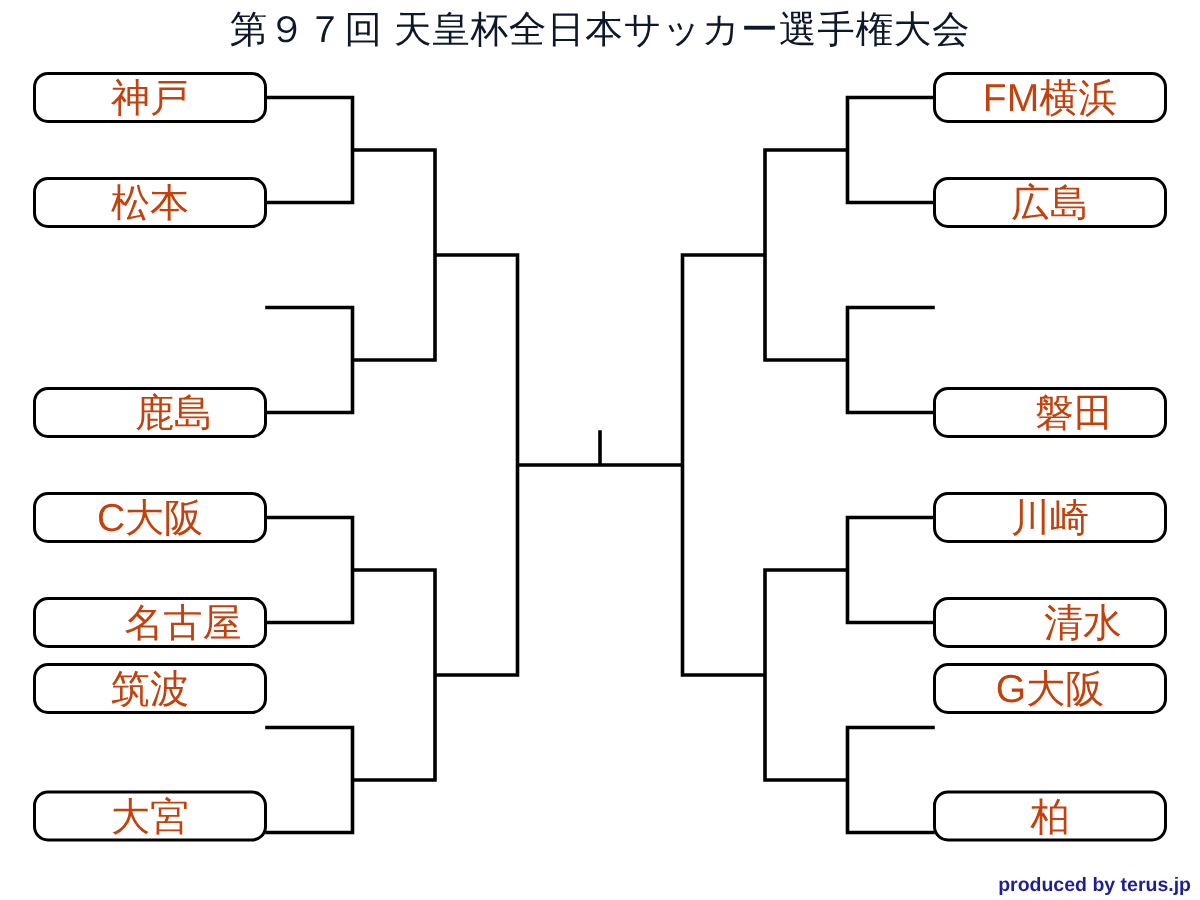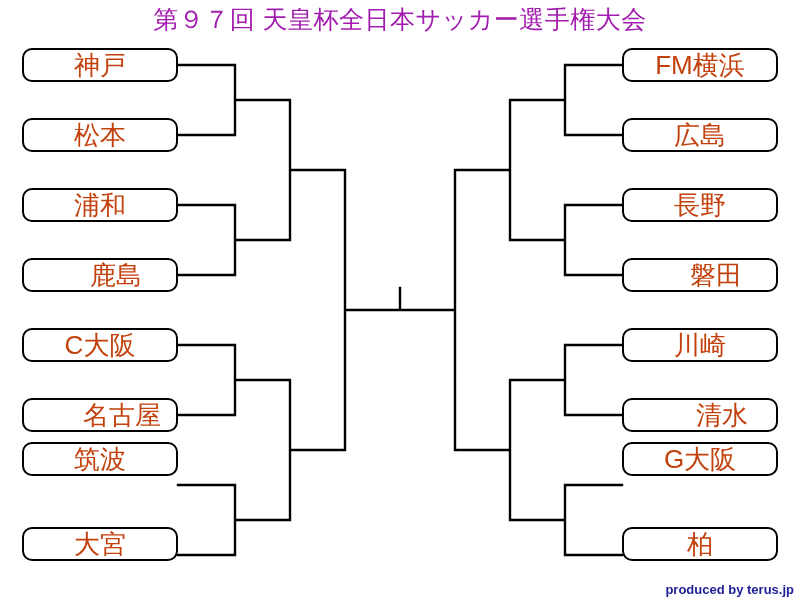--- a/index.html
+++ b/index.html
@@ -16,21 +16,21 @@
     overflow: hidden;
   }
   .title {
     position: absolute;
     top: 3px;
     left: 0;
     width: 800px;
     text-align: center;
     font-size: 25px;
     font-weight: 500;
-    color: #a21caf;
+    color: #0f172a;
     letter-spacing: 0.5px;
     white-space: nowrap;
   }
   .lines {
     position: absolute;
     top: 0;
     left: 0;
   }
   .team {
     position: absolute;
@@ -89,30 +89,28 @@
              M565 100H510 M565 240H510 M565 380H510 M565 520H510
              M510 100V240 M510 380V520
              M510 170H455 M510 450H455
              M455 170V450
              M345 310H455
              M400 310V288"></path>
   </svg>
 
   <div class="team left r1">神戸</div>
   <div class="team left r2">松本</div>
-  <div class="team left r3">浦和</div>
   <div class="team left r4">鹿島</div>
   <div class="team left r5">C大阪</div>
   <div class="team left r6">名古屋</div>
   <div class="team left r7">筑波</div>
   <div class="team left r8">大宮</div>
 
   <div class="team right r1">FM横浜</div>
   <div class="team right r2">広島</div>
-  <div class="team right r3">長野</div>
   <div class="team right r5">川崎</div>
   <div class="team right r4">磐田</div>
   <div class="team right r6">清水</div>
   <div class="team right r7">G大阪</div>
   <div class="team right r8">柏</div>
 
   <div class="credit">produced by terus.jp</div>
 
 </div>
 

